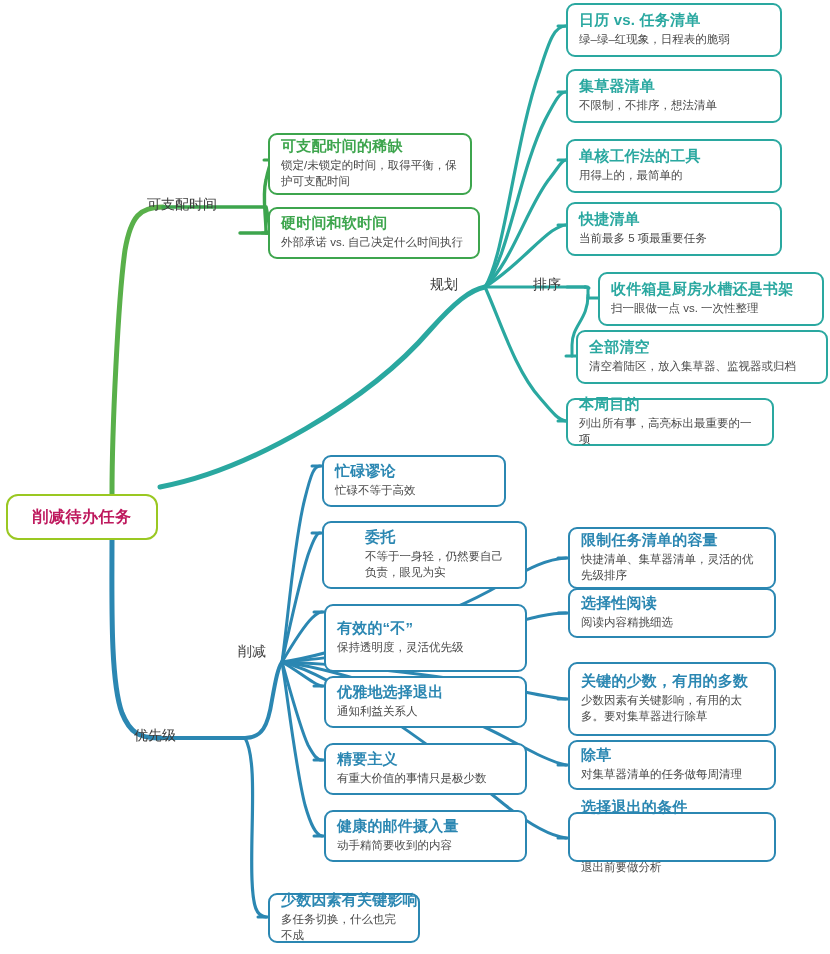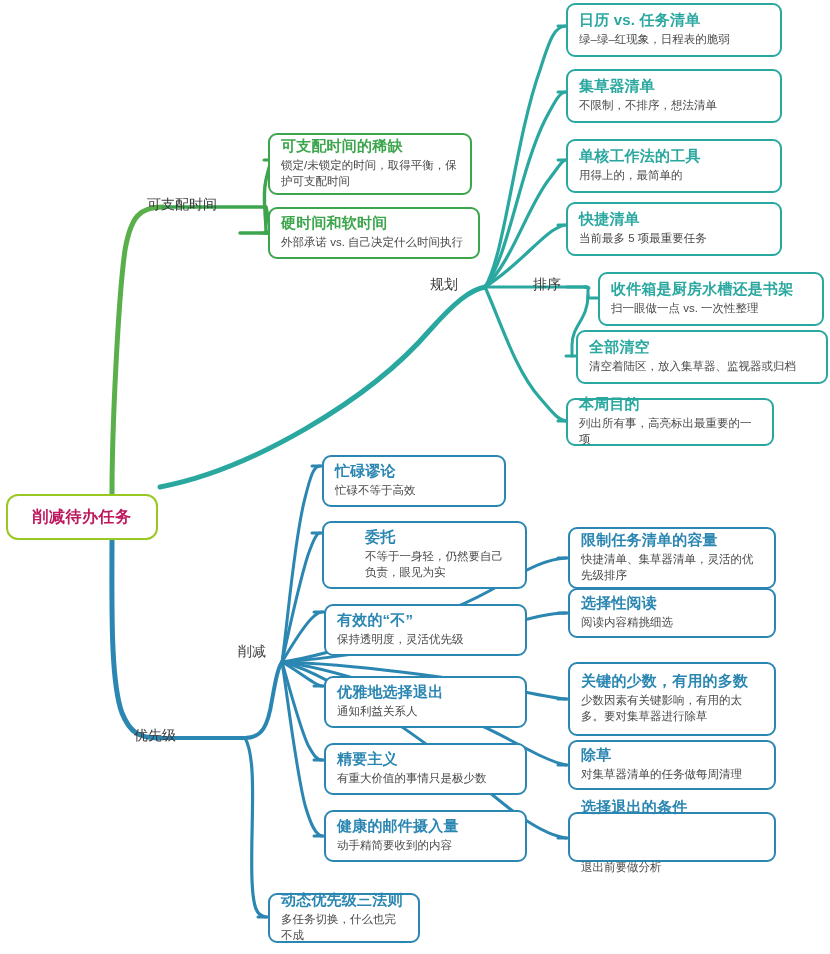--- a/index.html
+++ b/index.html
@@ -223,21 +223,21 @@
   <div class="node b" style="left:322px;top:455px;width:184px;height:52px;">
     <div class="title">忙碌谬论</div>
     <div class="desc">忙碌不等于高效</div>
   </div>
 
   <div class="node b" style="left:322px;top:521px;width:205px;height:68px;padding-left:41px;">
     <div class="title">委托</div>
     <div class="desc" style="white-space:normal;">不等于一身轻，仍然要自己负责，眼见为实</div>
   </div>
 
-  <div class="node b" style="left:324px;top:604px;width:203px;height:52px;">
+  <div class="node b" style="left:324px;top:604px;width:203px;height:68px;">
     <div class="title">有效的“不”</div>
     <div class="desc">保持透明度，灵活优先级</div>
   </div>
 
   <div class="node b" style="left:324px;top:676px;width:203px;height:52px;">
     <div class="title">优雅地选择退出</div>
     <div class="desc">通知利益关系人</div>
   </div>
 
   <div class="node b" style="left:324px;top:743px;width:203px;height:52px;">
@@ -269,17 +269,17 @@
     <div class="title">除草</div>
     <div class="desc">对集草器清单的任务做每周清理</div>
   </div>
 
   <div class="node b" style="left:568px;top:812px;width:208px;height:50px;gap:41px;">
     <div class="title">选择退出的条件</div>
     <div class="desc">退出前要做分析</div>
   </div>
 
   <div class="node b" style="left:268px;top:893px;width:152px;height:50px;">
-    <div class="title">动态优先级三法则</div>
+    <div class="title">少数因素有关键影响</div>
     <div class="desc">多任务切换，什么也完不成</div>
   </div>
 
 </div>
 
 </body></html>

